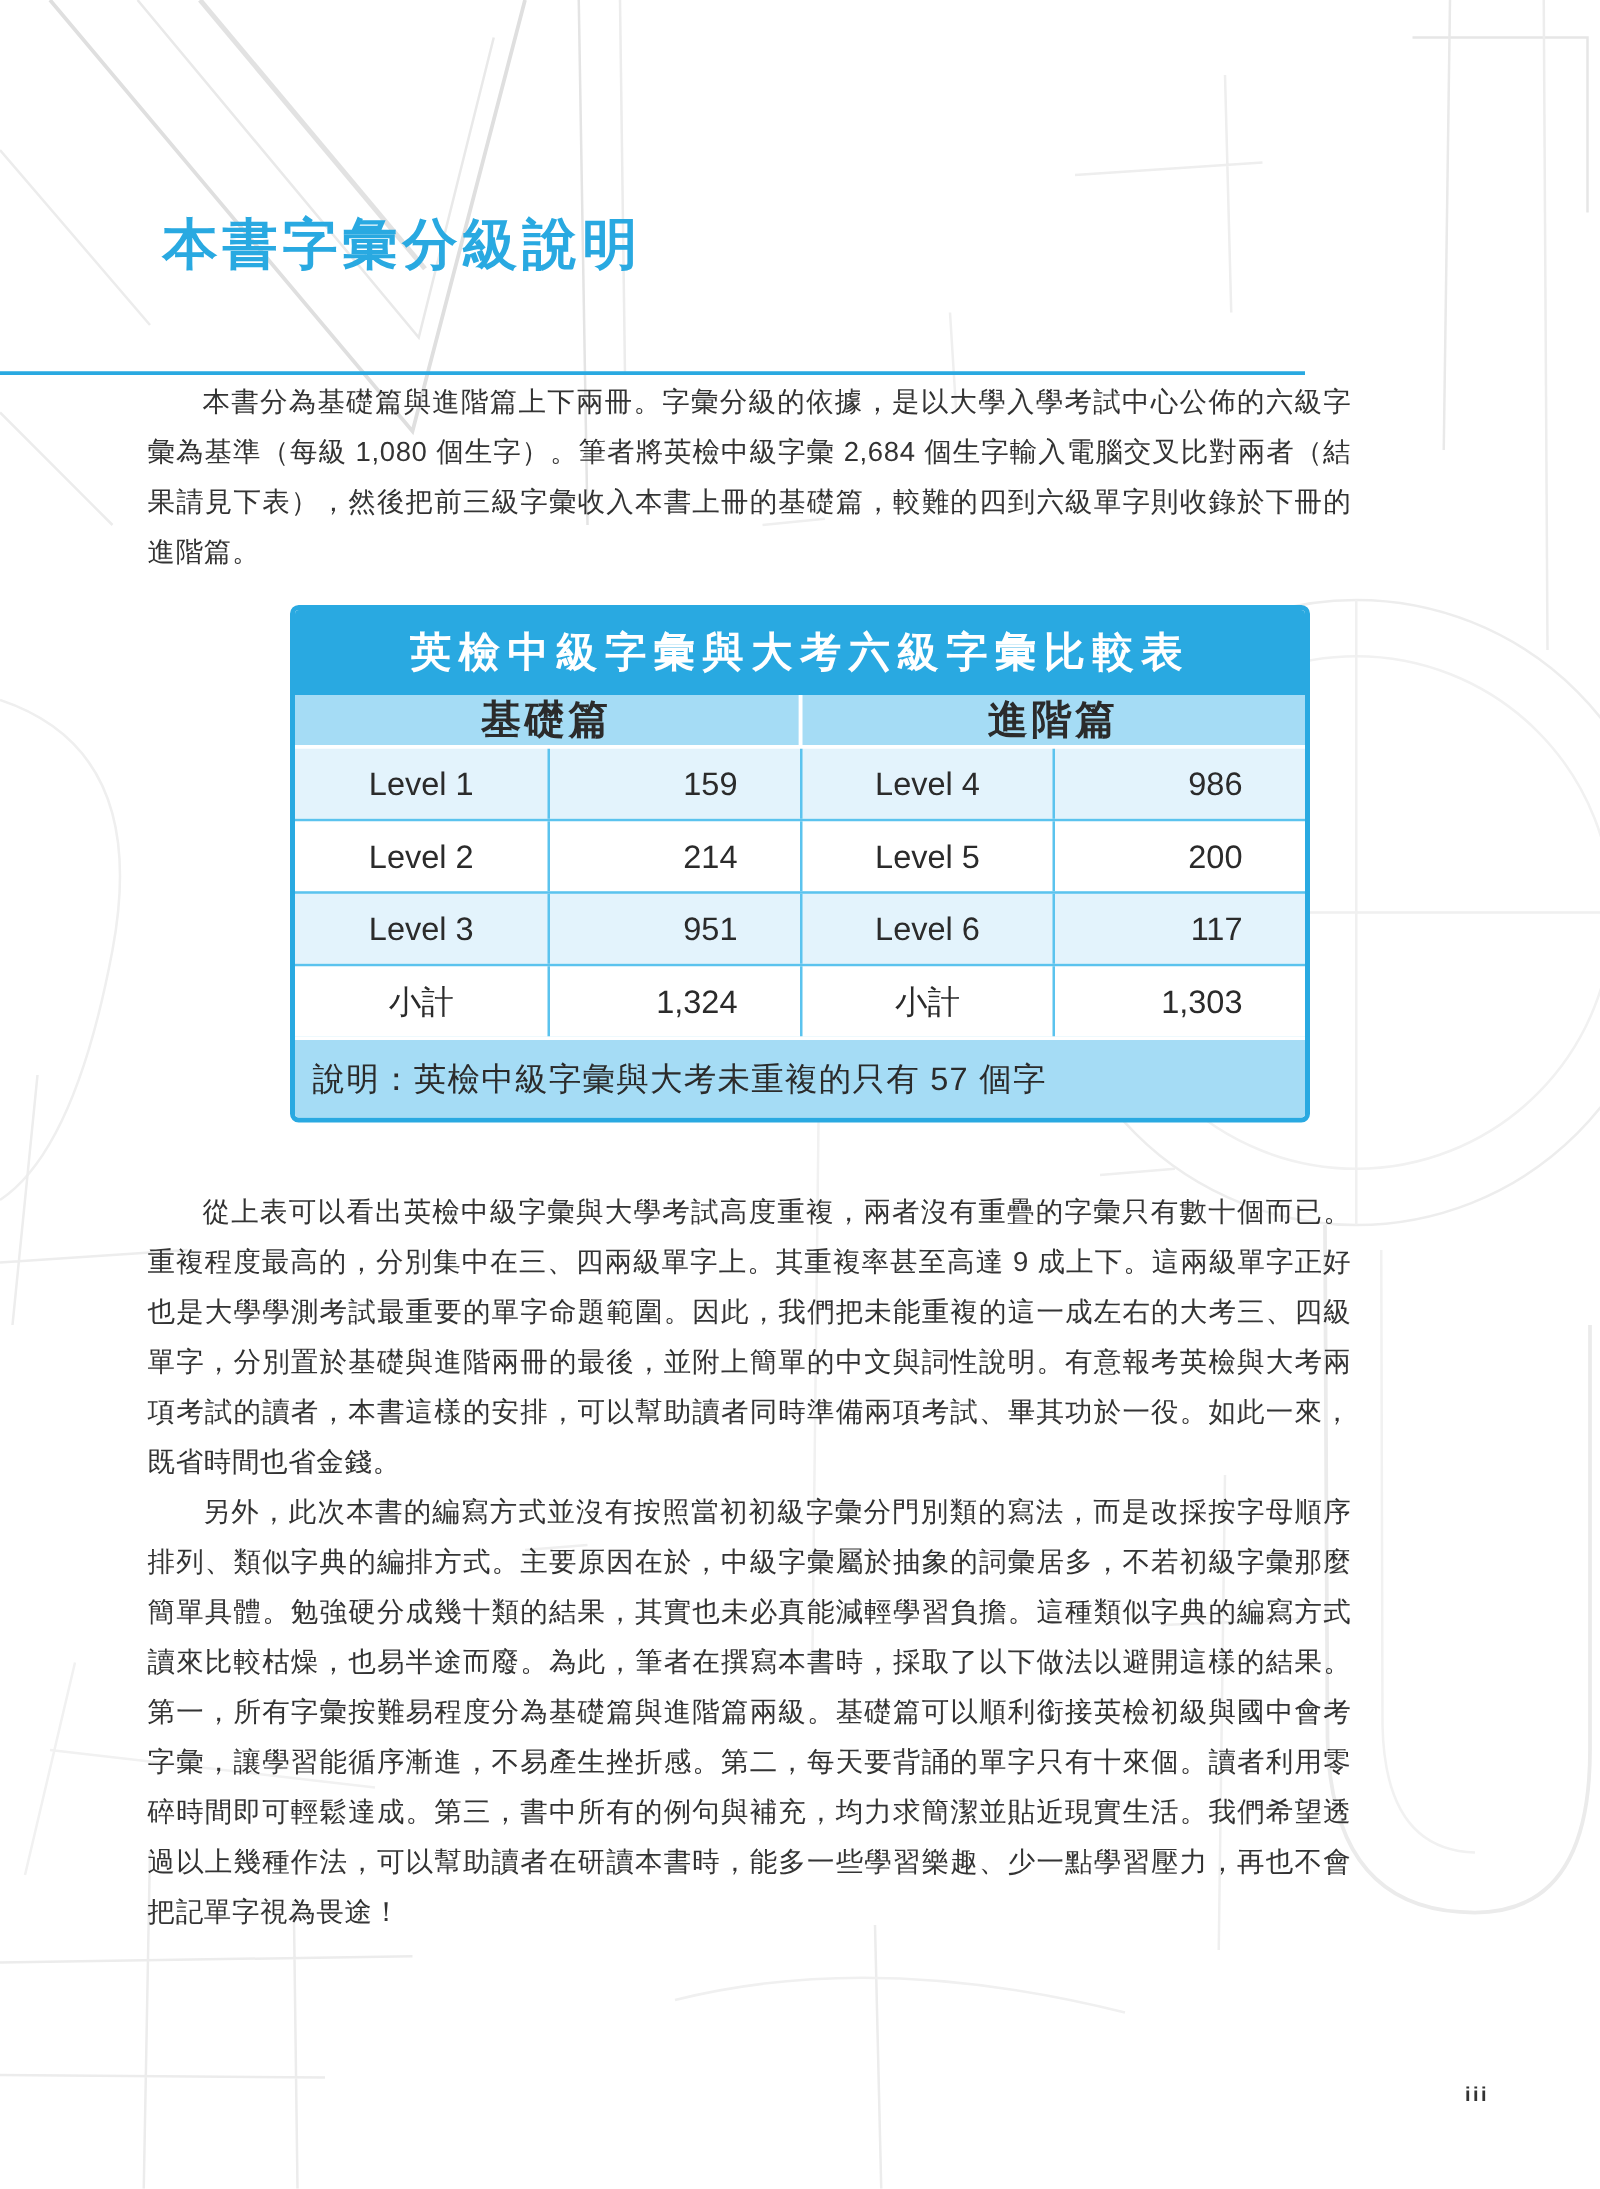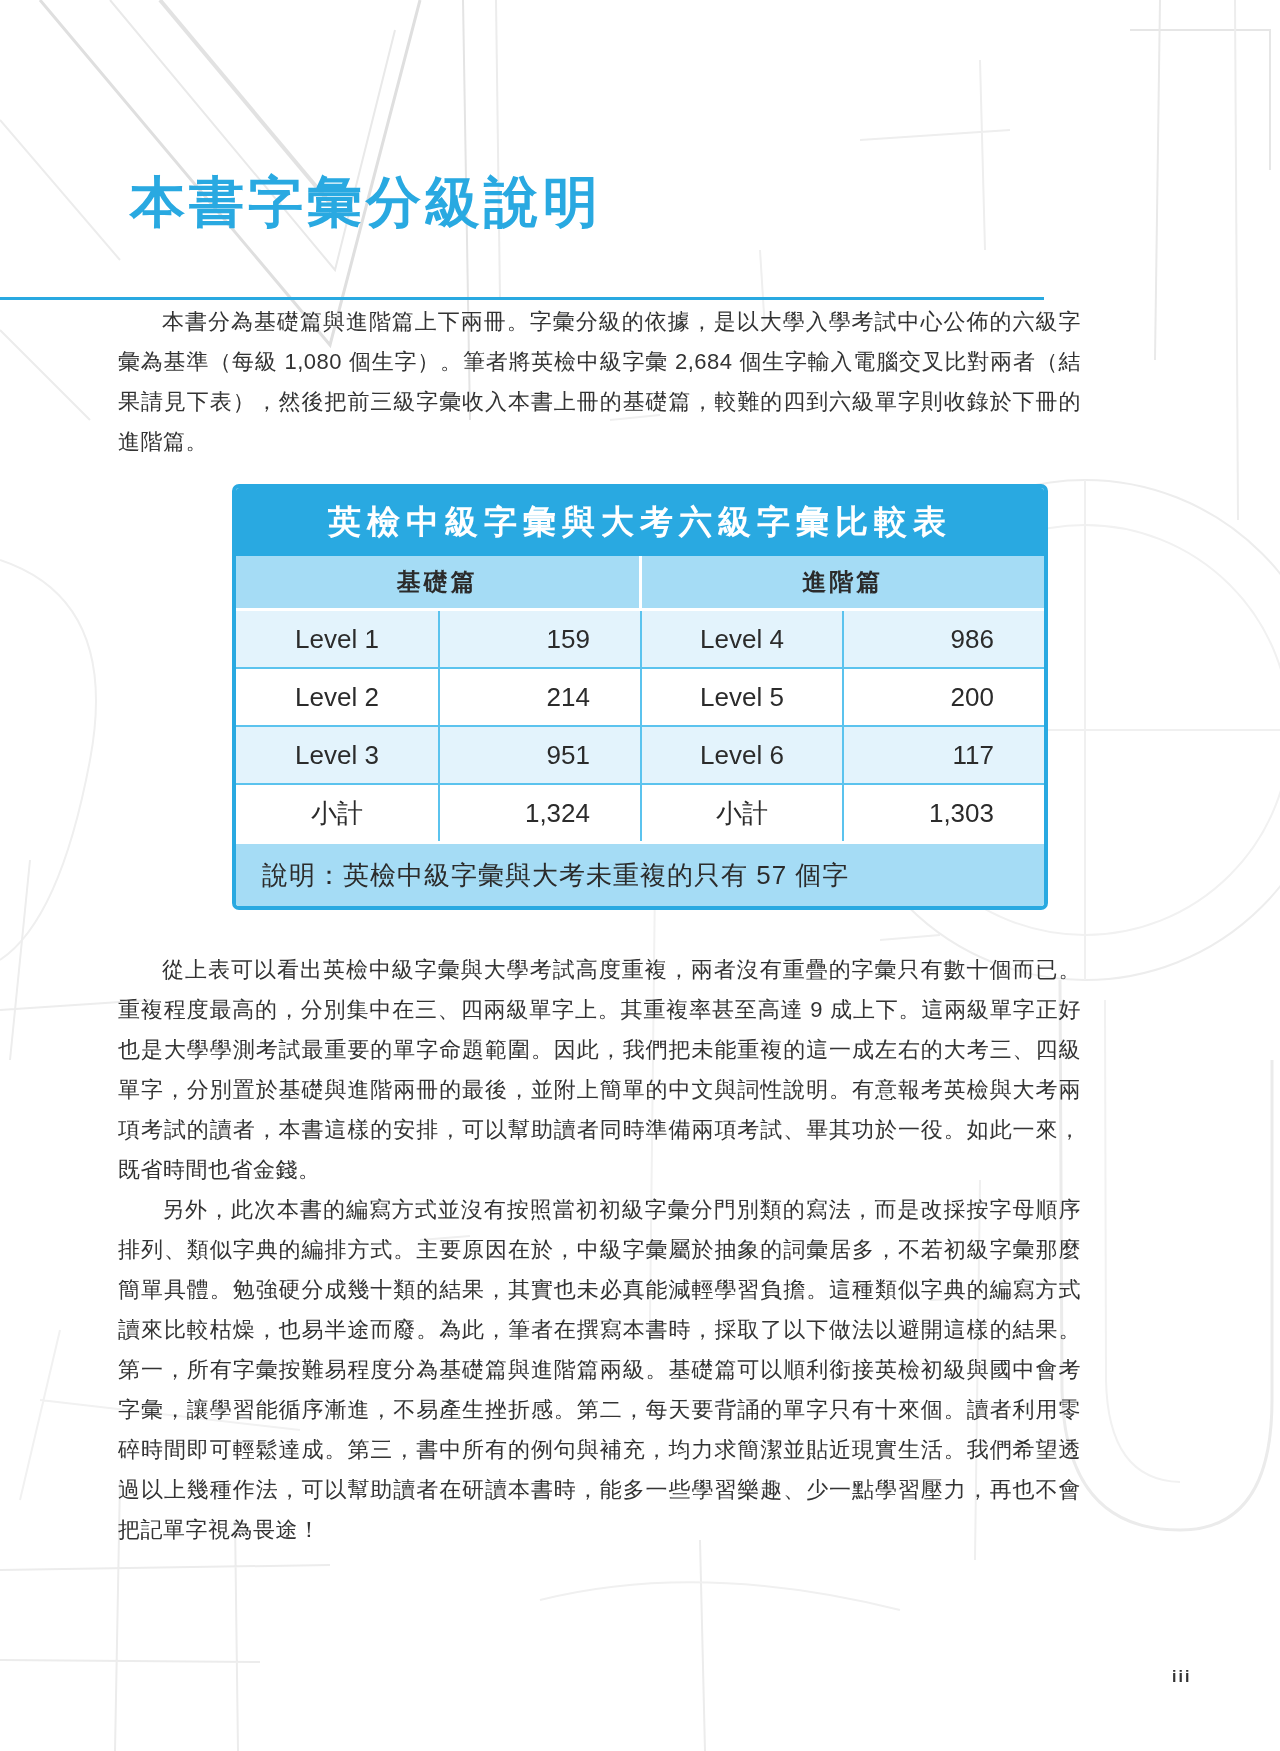--- a/index.html
+++ b/index.html
@@ -8,21 +8,21 @@
     background:#ffffff;
     font-family:"Liberation Sans","DejaVu Sans",sans-serif;
     position:relative;overflow:hidden;
   }
   .page{position:absolute;inset:0;}
   .bg{position:absolute;left:0;top:0;z-index:0;}
   .content{position:absolute;inset:0;z-index:1;}
 
   .title{
     position:absolute;left:130px;top:166px;margin:0;
-    font-size:55px;font-weight:bold;letter-spacing:4px;
+    font-size:44px;font-weight:bold;letter-spacing:4px;
     color:#29A9E1;
   }
   .rule{
     position:absolute;left:0;top:297px;width:1044px;height:3px;
     background:#29A9E1;
   }
 
   .body{
     position:absolute;left:118px;width:963px;margin:0;
     font-size:22px;line-height:40px;color:#333333;
@@ -40,40 +40,40 @@
     border:4px solid #29A9E1;border-radius:7px;
     overflow:hidden;
   }
   .vt-title{
     background:#29A9E1;color:#ffffff;
     height:68px;display:flex;align-items:center;justify-content:center;
     font-size:33px;font-weight:bold;letter-spacing:6px;
   }
   .vt-sub{display:flex;border-bottom:3px solid #ffffff;}
   .vt-subcell{
-    flex:1;background:#A5DCF5;height:52px;
+    flex:1;background:#A5DCF5;height:40px;
     display:flex;align-items:center;justify-content:center;
-    font-size:24px;font-weight:bold;color:#2b2b2b;letter-spacing:3px;
+    font-size:32px;font-weight:bold;color:#2b2b2b;letter-spacing:3px;
   }
   .vt-subcell + .vt-subcell{border-left:3px solid #ffffff;}
   .vt-row{display:flex;background:#ffffff;}
   .vt-row.alt{background:#E3F3FC;text-align:right;}
   .vt-row + .vt-row{border-top:2px solid #5BC3EE;}
   .vt-cell{
     width:25%;height:56px;box-sizing:border-box;
     display:flex;align-items:center;
     font-size:26px;color:#2b2b2b;
   }
   .vt-cell + .vt-cell{border-left:2px solid #5BC3EE;}
   .vt-cell.label{justify-content:center;}
   .vt-cell.value{justify-content:flex-end;padding-right:50px;}
   .vt-note{
     background:#A5DCF5;border-top:3px solid #ffffff;
     height:62px;display:flex;align-items:center;
-    padding-left:26px;font-size:26px;color:#2b2b2b;letter-spacing:1px;
+    padding-left:14px;font-size:26px;color:#2b2b2b;letter-spacing:1px;
   }
 
   .pageno{
     position:absolute;left:1172px;top:1668px;
     font-size:16px;font-weight:bold;color:#333333;letter-spacing:2px;
   }
 </style>
 </head>
 <body>
 

